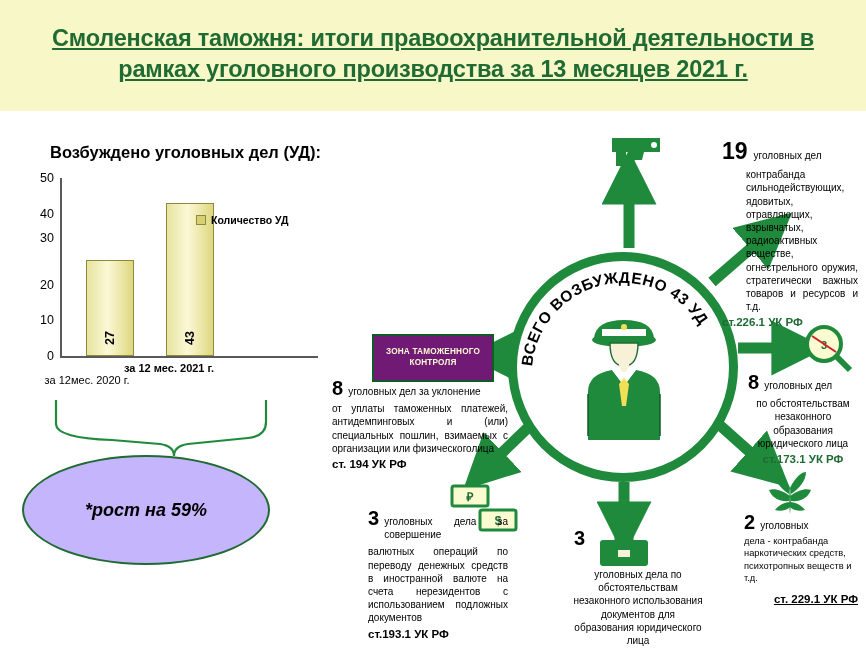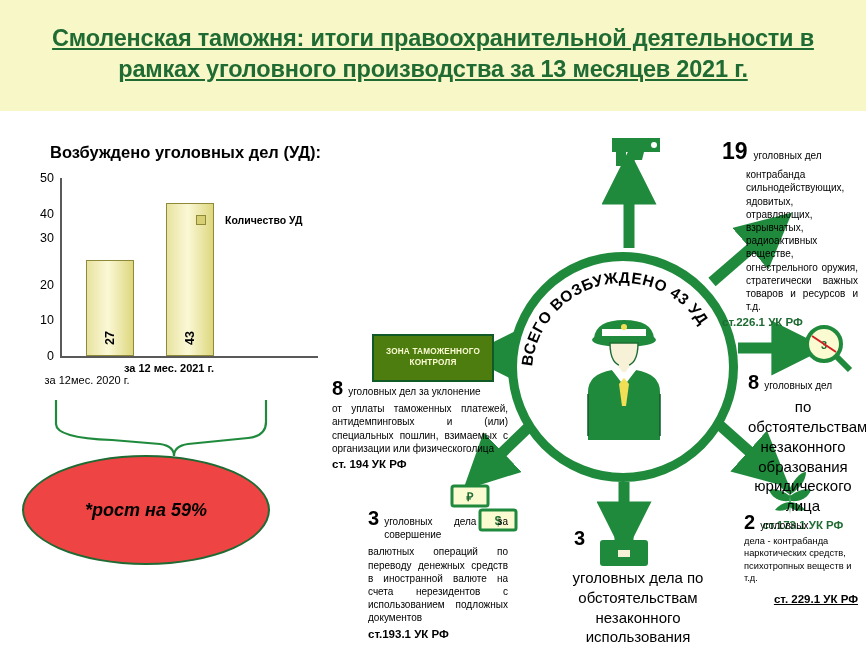--- a/index.html
+++ b/index.html
@@ -104,21 +104,21 @@
     color: #000;
     text-align: center;
     line-height: 1.15;
   }
   .legend-box {
     position: absolute;
     left: 134px;
     top: 36px;
     display: flex;
     align-items: center;
-    gap: 19px;
+    gap: 5px;
     font-size: 10.5px;
     font-weight: bold;
     color: #000;
   }
   .legend-swatch {
     width: 8px;
     height: 8px;
     background: #d7cf74;
     border: 1px solid #8f8a3a;
   }
@@ -131,21 +131,21 @@
     width: 220px;
     height: 60px;
   }
   .callout {
     position: absolute;
     left: 22px;
     top: 455px;
     width: 244px;
     height: 106px;
     border-radius: 50%;
-    background: #ef4444;
+    background: #c4b5fd;
     border: 2px solid #1f6b33;
     display: flex;
     align-items: center;
     justify-content: center;
   }
   .callout-text {
     font-size: 18px;
     font-style: italic;
     font-weight: bold;
     color: #000;
@@ -203,21 +203,21 @@
   .num-sm {
     font-size: 20px;
     font-weight: bold;
   }
   .body {
     font-size: 10px;
     line-height: 1.32;
     text-align: justify;
   }
   .body-c {
-    font-size: 15px;
+    font-size: 10px;
     line-height: 1.32;
     text-align: center;
   }
   .body-r {
     font-size: 9.3px;
     line-height: 1.32;
   }
   .art {
     font-size: 11.5px;
     font-weight: bold;
@@ -229,21 +229,21 @@
     color: #000;
   }
 
   
   .zone-box {
     position: absolute;
     left: 372px;
     top: 334px;
     width: 118px;
     height: 44px;
-    background: #4d7c0f;
+    background: #701a75;
     border: 2px solid #0f5a26;
     display: flex;
     align-items: center;
     justify-content: center;
     text-align: center;
   }
   .zone-text {
     color: #fbfbd2;
     font-size: 8.2px;
     font-weight: bold;

